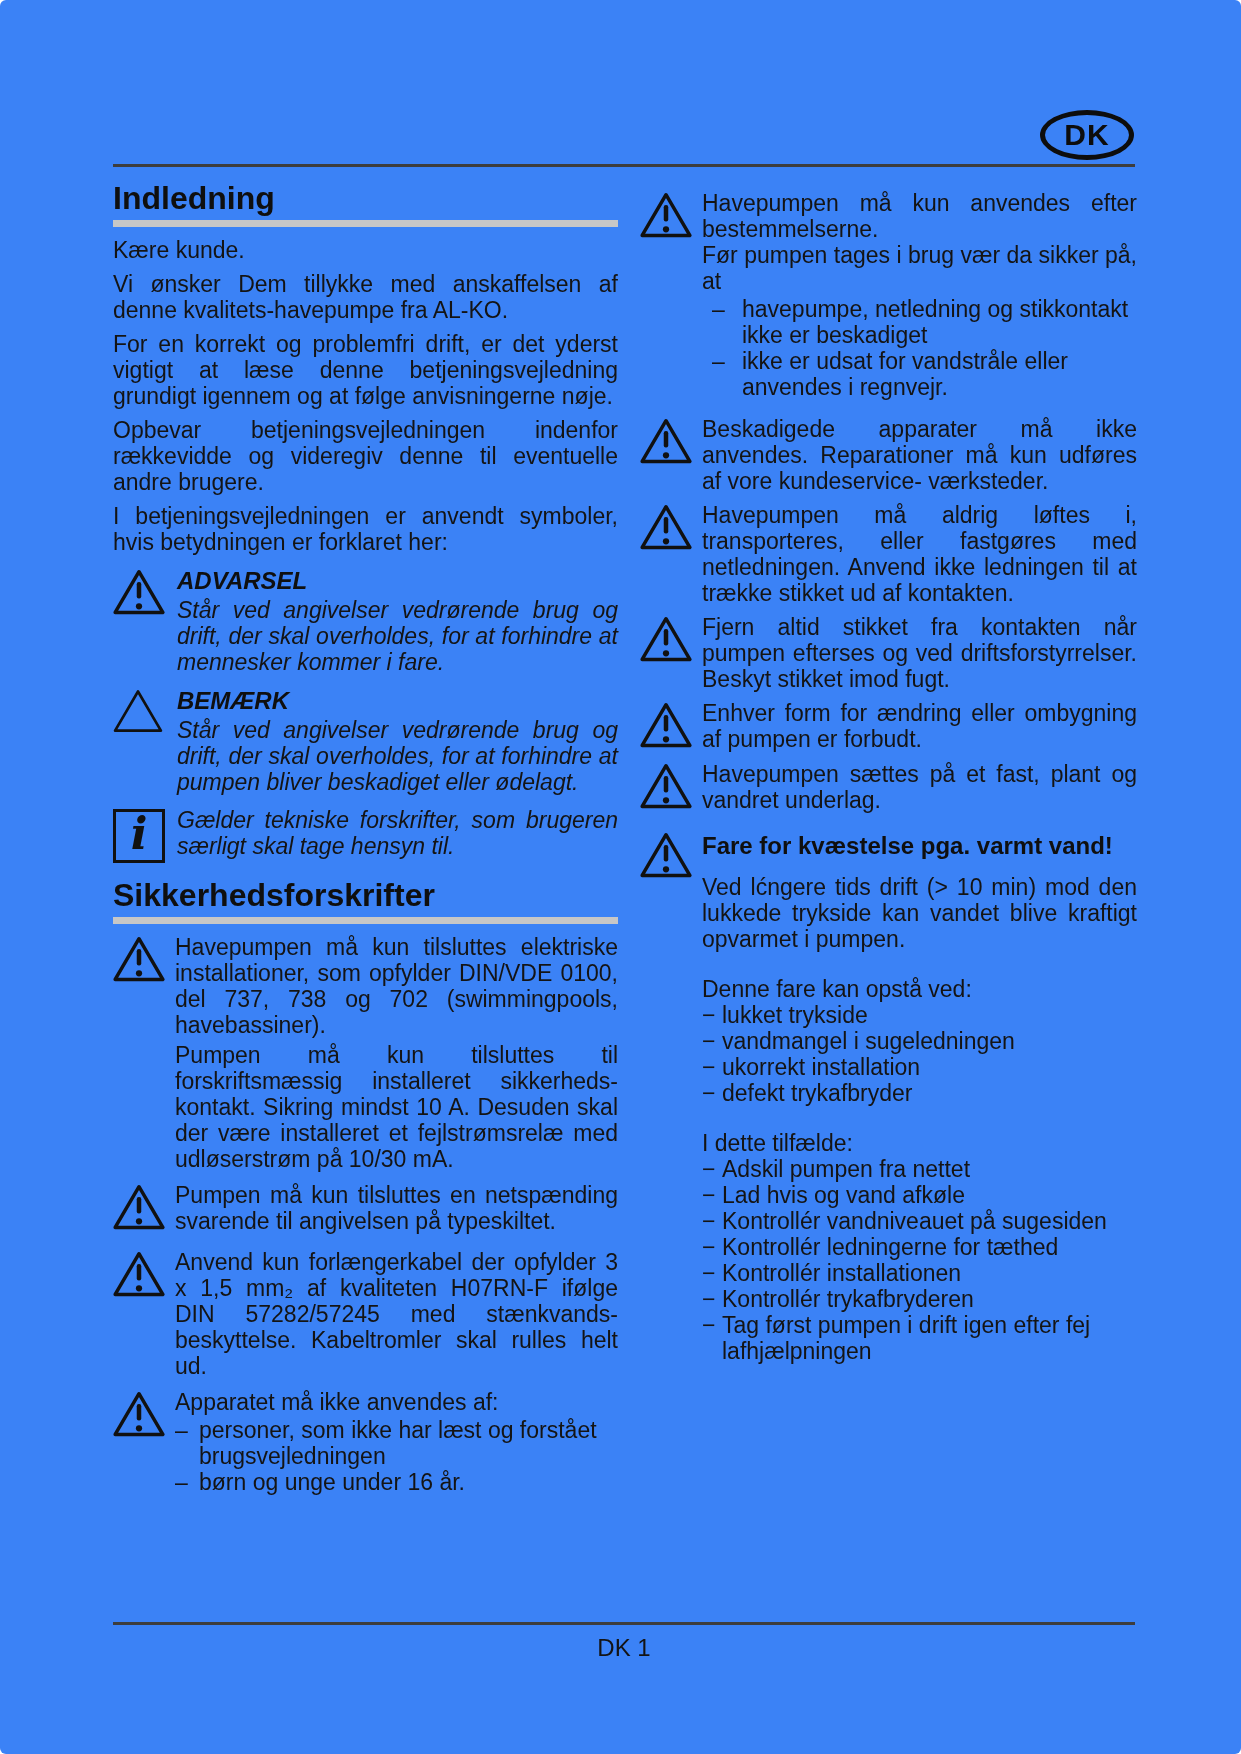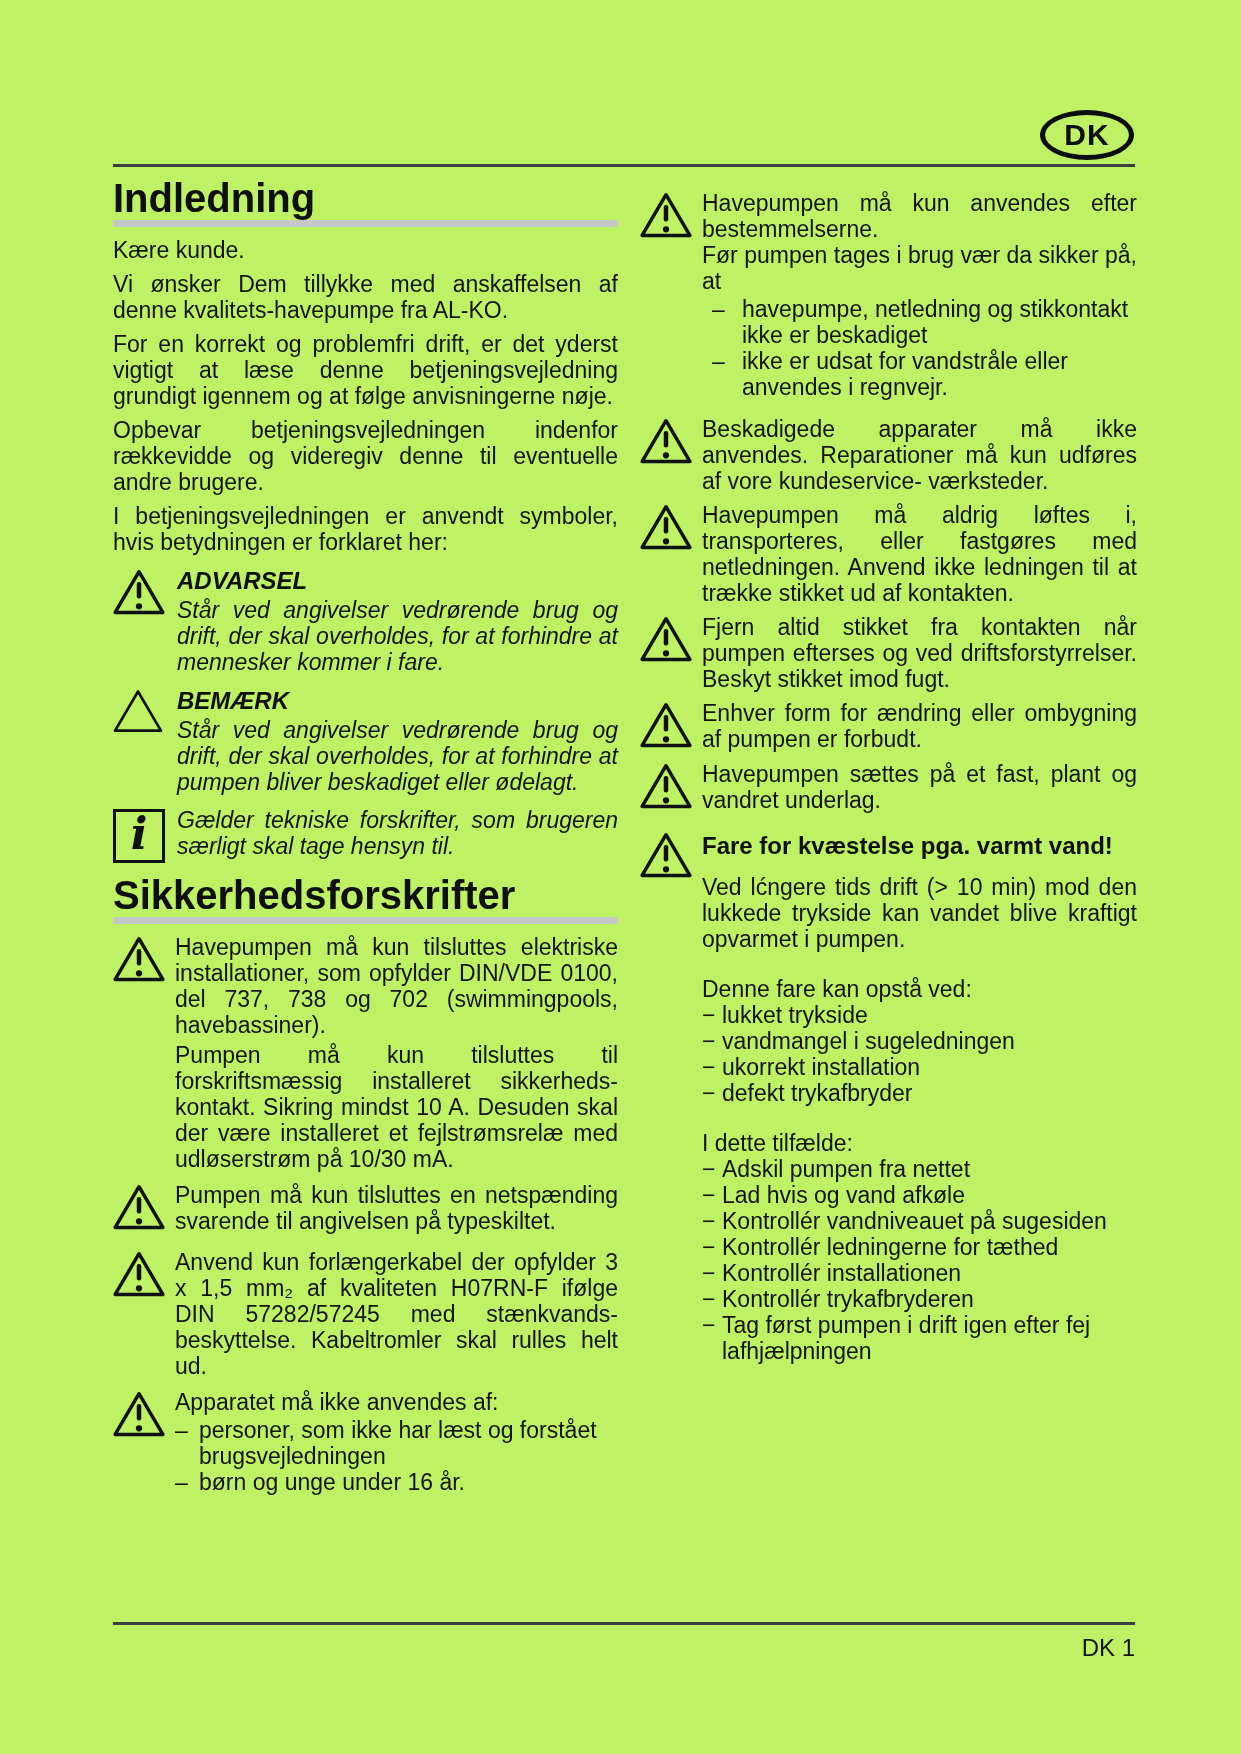--- a/index.html
+++ b/index.html
@@ -1,39 +1,39 @@
 <!DOCTYPE html>
 <html lang="da"><head>
 <meta charset="utf-8">
 <style>
   html, body { margin: 0; padding: 0; background: #ffffff; }
   body {
     width: 1241px; height: 1754px;
     font-family: "Liberation Sans", "DejaVu Sans", sans-serif;
     color: #111; overflow: hidden; position: relative;
   }
-  .page { position: absolute; inset: 0; background: #bef264; }
+  .page { position: absolute; inset: 0; background: #3b82f6; border-radius: 6px; }
 
   .rule { position: absolute; left: 113px; width: 1022px; height: 3px; background: #3d3d3d; }
   .rule.top { top: 164px; }
   .rule.bottom { top: 1622px; }
 
   .dk-badge {
     position: absolute; left: 1040px; top: 110px; width: 84px; height: 40px;
     border: 5px solid #0d0d0d; border-radius: 50%;
     display: flex; align-items: center; justify-content: center;
     font-size: 30px; font-weight: 700; letter-spacing: 1px; color: #0d0d0d;
   }
 
   .col { position: absolute; top: 180px; }
   .col-left  { left: 113px; width: 505px; }
   .col-right { left: 640px; width: 497px; top: 186px; }
 
   h1.sect {
-    margin: 0; font-size: 40px; line-height: 36px; font-weight: 700; color: #0f0f0f;
+    margin: 0; font-size: 32px; line-height: 36px; font-weight: 700; color: #0f0f0f;
   }
   h1.sect.second { margin-top: 14px; }
   .hbar { height: 7px; background: #c7c7c7; margin: 4px 0 10px 0; }
 
   .para {
     margin: 0 0 8px 0; font-size: 23px; line-height: 26px;
     text-align: justify; color: #141414;
   }
   .para:last-child { margin-bottom: 0; }
 
@@ -61,21 +61,21 @@
 
   .info-box {
     width: 46px; height: 48px; border: 3px solid #111;
     display: flex; align-items: center; justify-content: center;
   }
   .info-box .iglyph {
     font-family: "DejaVu Serif", "Liberation Serif", serif;
     font-weight: 700; font-size: 44px; line-height: 1; transform: translateY(-2px);
   }
 
-  .footer-wrap { position: absolute; left: 113px; width: 1022px; top: 1634px; text-align: right; }
+  .footer-wrap { position: absolute; left: 113px; width: 1022px; top: 1634px; text-align: center; }
   .footer-text { font-size: 24px; color: #141414; display: inline-block; }
 </style>
 </head>
 <body>
 
 <div class="page">
 
   <div class="dk-badge">
     <span>DK</span>
   </div>

